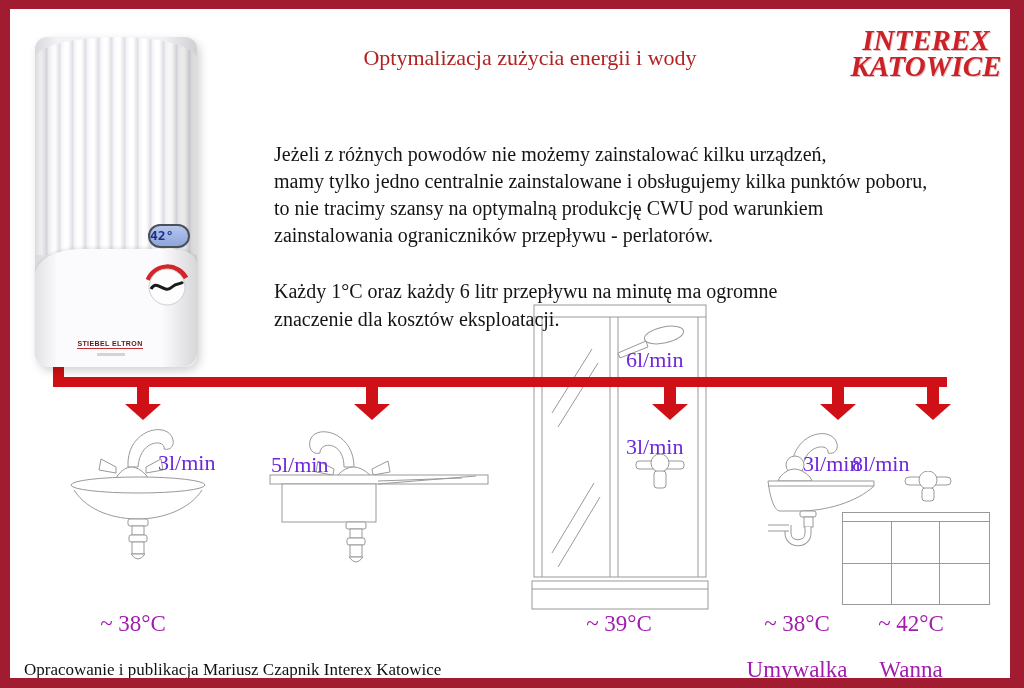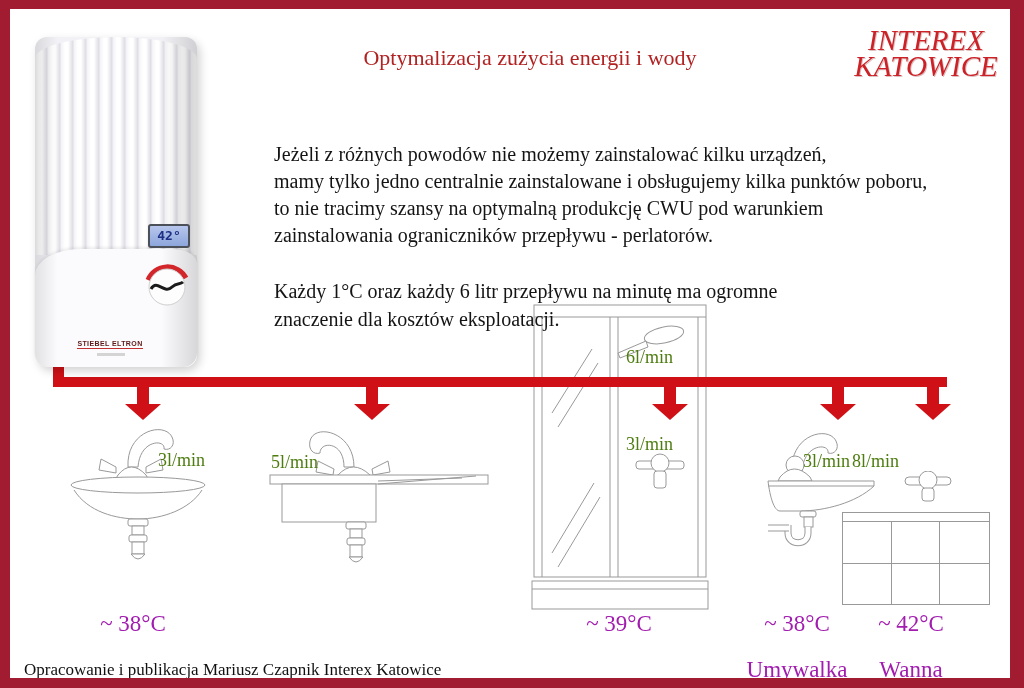--- a/index.html
+++ b/index.html
@@ -22,32 +22,32 @@
     border-radius:50% 50% 0 0 / 22px 22px 0 0;
     background:repeating-linear-gradient(90deg,#f3f3f7 0px,#ffffff 4px,#ffffff 7px,#dcdce3 12px,#f3f3f7 13px);}
   .heater-shade{position:absolute;left:0;top:0;width:100%;height:100%;
     border-radius:12px 12px 14px 14px;
     background:linear-gradient(90deg,rgba(0,0,0,0.10),rgba(0,0,0,0) 14%,rgba(0,0,0,0) 78%,rgba(0,0,0,0.14));}
   .heater-panel{position:absolute;left:0;top:212px;width:162px;height:118px;
     background:#fbfbfd;border-radius:46px 26px 12px 14px / 26px 14px 12px 14px;
     box-shadow:0 -2px 3px rgba(0,0,0,0.07);}
   .heater-lcd{position:absolute;left:113px;top:187px;width:38px;height:20px;
     background:linear-gradient(#b7c6ec,#8da6dc);
-    border:2px solid #4c5058;border-radius:3px;
+    border:2px solid #4c5058;border-radius:12px;
     color:#1e2f86;font-family:"DejaVu Sans Mono",monospace;
-    font-size:13px;font-weight:bold;text-align:center;line-height:19px;}
+    font-size:13px;font-weight:bold;text-align:left;line-height:19px;}
   .heater-knob{position:absolute;left:108px;top:224px;width:48px;height:48px;}
   .heater-brand{position:absolute;left:0;top:303px;width:150px;text-align:center;
     font-family:"Liberation Sans","DejaVu Sans",sans-serif;
     font-size:7px;font-weight:bold;color:#5d1717;letter-spacing:0.4px;}
   .heater-brand span{border-bottom:1px solid #c03030;padding-bottom:1px;}
   .heater-brand-sub{position:absolute;left:62px;top:316px;width:28px;height:3px;background:#d4d4d4;}
   
   .logo{position:absolute;left:820px;top:18px;width:192px;text-align:center;
-    color:#cc2127;font-weight:normal;font-style:italic;line-height:26px;
+    color:#cc2127;font-weight:bold;font-style:italic;line-height:26px;
     font-size:29px;letter-spacing:0px;z-index:4;
     text-shadow:1px 1px 0 rgba(120,0,0,0.25);}
   
   .title{position:absolute;left:250px;top:36px;width:540px;text-align:center;
     font-size:22px;color:#b22222;z-index:3;}
   .para{position:absolute;color:#141414;white-space:pre-line;z-index:3;margin-top:44px;}
   .para1{left:264px;top:88px;width:660px;font-size:20px;line-height:27px;}
   .para2{left:264px;top:224px;width:640px;font-size:20px;line-height:28px;}
   
   .pipe{position:absolute;background:#cf1016;z-index:3;}
@@ -60,21 +60,21 @@
   
   .fixture{position:absolute;z-index:1;}
   .tub{position:absolute;left:832px;top:503px;width:148px;height:93px;
     border:1px solid #999;box-sizing:border-box;background:#fff;z-index:1;}
   .tub-rim{height:8px;border-bottom:1px solid #999;}
   .tub-grid{display:grid;grid-template-columns:1fr 1fr 1fr;grid-template-rows:1fr 1fr;height:83px;}
   .tub-grid div{border-right:1px solid #999;border-bottom:1px solid #999;}
   .tub-grid div:nth-child(3n){border-right:none;}
   .tub-grid div:nth-child(n+4){border-bottom:none;}
   
-  .flow{position:absolute;color:#4d7c0f;font-size:18px;z-index:5;white-space:nowrap;}
+  .flow{position:absolute;color:#6d28d9;font-size:22px;z-index:5;white-space:nowrap;}
   .flabel{position:absolute;width:170px;text-align:center;color:#a21caf;z-index:5;}
   .flabel .temp{font-size:23px;}
   .flabel .name{font-size:23px;margin-top:20px;}
   .footer{position:absolute;left:14px;top:651px;font-size:17px;color:#111;z-index:6;background:#fff;padding-right:6px;}
   svg .ln{stroke:#999;fill:none;stroke-width:1;}
   svg .sh{stroke:#999;fill:#ffffff;stroke-width:1;}
 </style>
 </head>
 <body>
 

